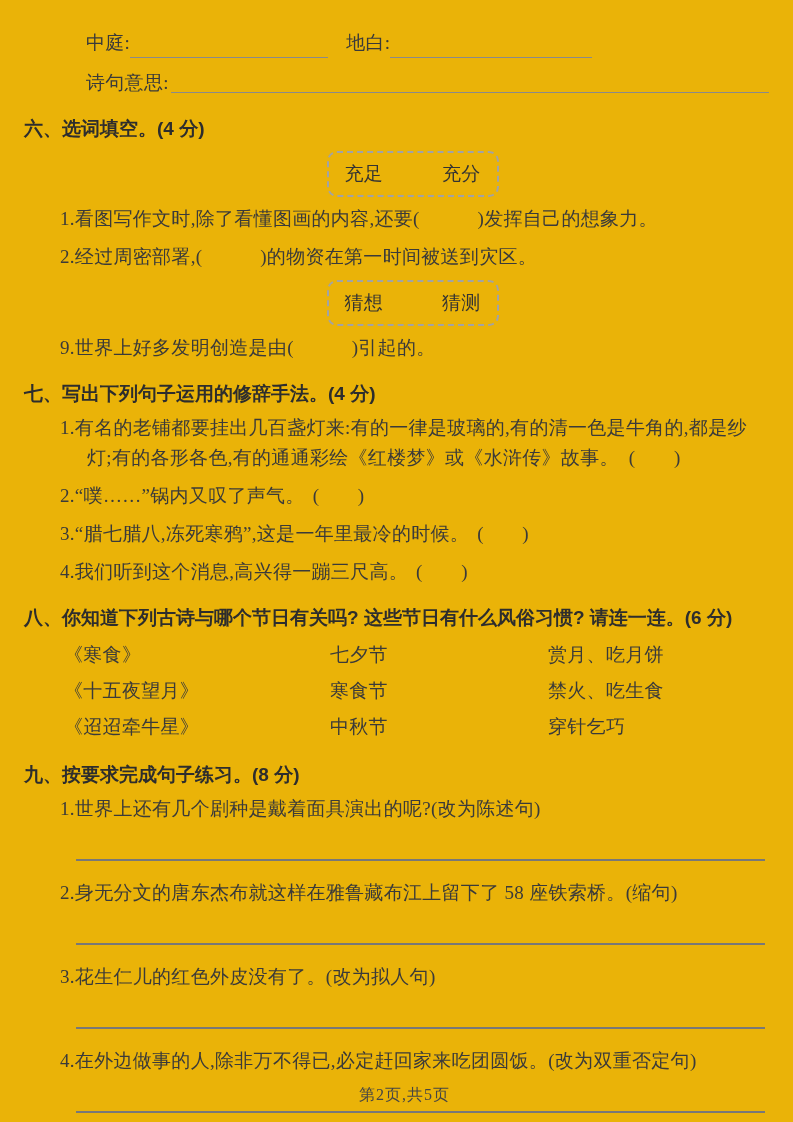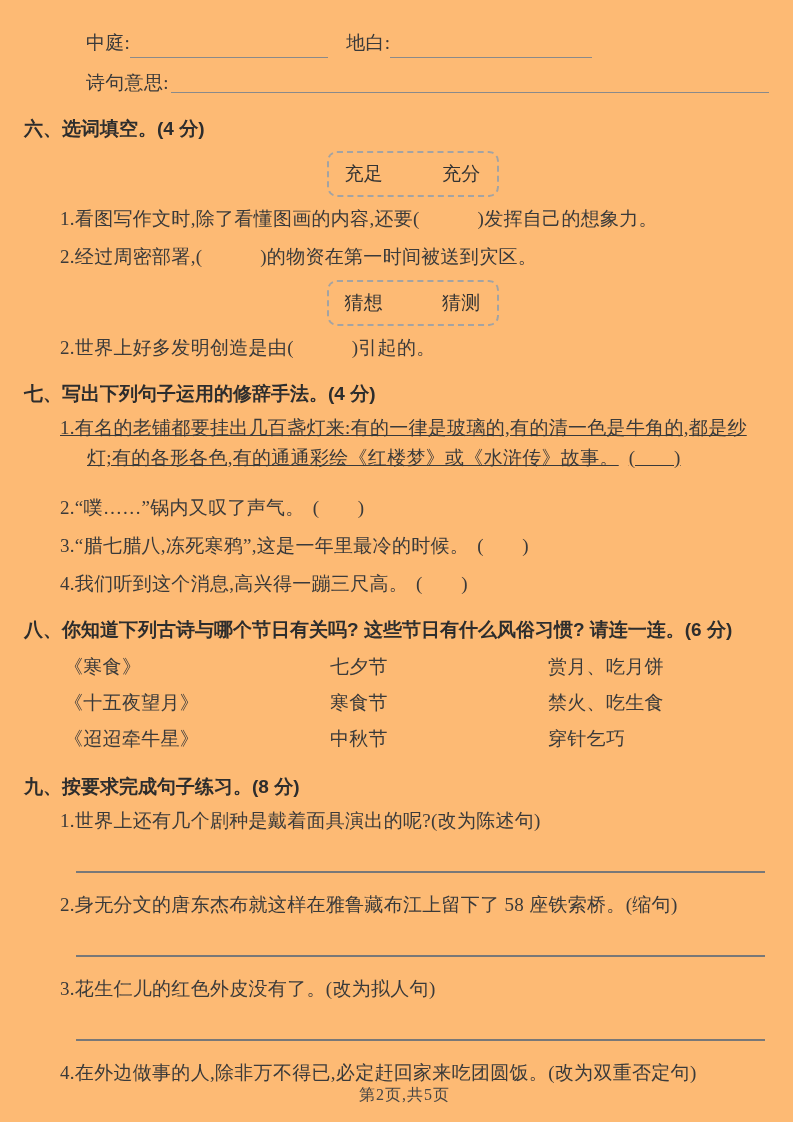--- a/index.html
+++ b/index.html
@@ -2,21 +2,21 @@
 <html><head>
 <meta charset="utf-8">
 <style>
   * { margin: 0; padding: 0; box-sizing: border-box; }
   html, body { background: #ffffff; }
   .page {
     position: relative;
     width: 793px;
     height: 1122px;
     margin: 0 auto;
-    background: #fdba74;
+    background: #eab308;
     color: #3a3a3a;
     font-family: "Liberation Serif", "DejaVu Serif", serif;
     font-size: 19px;
     line-height: 30px;
     letter-spacing: 0.3px;
     padding: 28px 24px 0 24px;
     overflow: hidden;
   }
   
   .fill-row { margin-left: 62px; margin-bottom: 10px; white-space: nowrap; }
@@ -48,21 +48,21 @@
     border-radius: 10px;
     padding: 6px 16px;
     display: flex;
     justify-content: space-between;
     font-size: 19px;
     color: #333;
   }
   
   .item { margin-left: 36px; margin-bottom: 8px; }
   .row-between { display: flex; justify-content: flex-start; margin-right: 2px; }
-  .hang { padding-left: 27px; text-indent: -27px; max-width: 706px; margin-bottom: 20px; text-decoration: underline; }
+  .hang { padding-left: 27px; text-indent: -27px; max-width: 706px; margin-bottom: 8px; }
   .blank-inline { margin-left: 10px; white-space: nowrap; }
   .paren-right { white-space: nowrap; margin-left: 8px; }
   
   .match-row { display: flex; margin-left: 40px; line-height: 35px; margin-bottom: 1px; }
   .match-poem { width: 266px; }
   .match-festival { width: 218px; font-family: Liberation Serif, serif; }
   .match-custom { flex: 1; }
   
   .answer-line {
     height: 0;
@@ -98,21 +98,21 @@
   <div class="word-box">
     <span>充足</span>
     <span>充分</span>
   </div>
   <p class="item">1.看图写作文时,除了看懂图画的内容,还要(　　　)发挥自己的想象力。</p>
   <p class="item">2.经过周密部署,(　　　)的物资在第一时间被送到灾区。</p>
   <div class="word-box">
     <span>猜想</span>
     <span>猜测</span>
   </div>
-  <p class="item">2.世界上好多发明创造是由(　　　)引起的。</p>
+  <p class="item">9.世界上好多发明创造是由(　　　)引起的。</p>
 
   <div class="sec-heading">七、写出下列句子运用的修辞手法。(4 分)</div>
   <p class="item hang"><span>1.有名的老铺都要挂出几百盏灯来:有的一律是玻璃的,有的清一色是牛角的,都是纱灯;有的各形各色,有的通通彩绘《红楼梦》或《水浒传》故事。</span><span class="blank-inline">(　　)</span></p>
   <p class="item row-between">
       <span>2.“噗……”锅内又叹了声气。</span>
       <span class="paren-right">(　　)</span>
     </p>
   <p class="item row-between">
       <span>3.“腊七腊八,冻死寒鸦”,这是一年里最冷的时候。</span>
       <span class="paren-right">(　　)</span>

